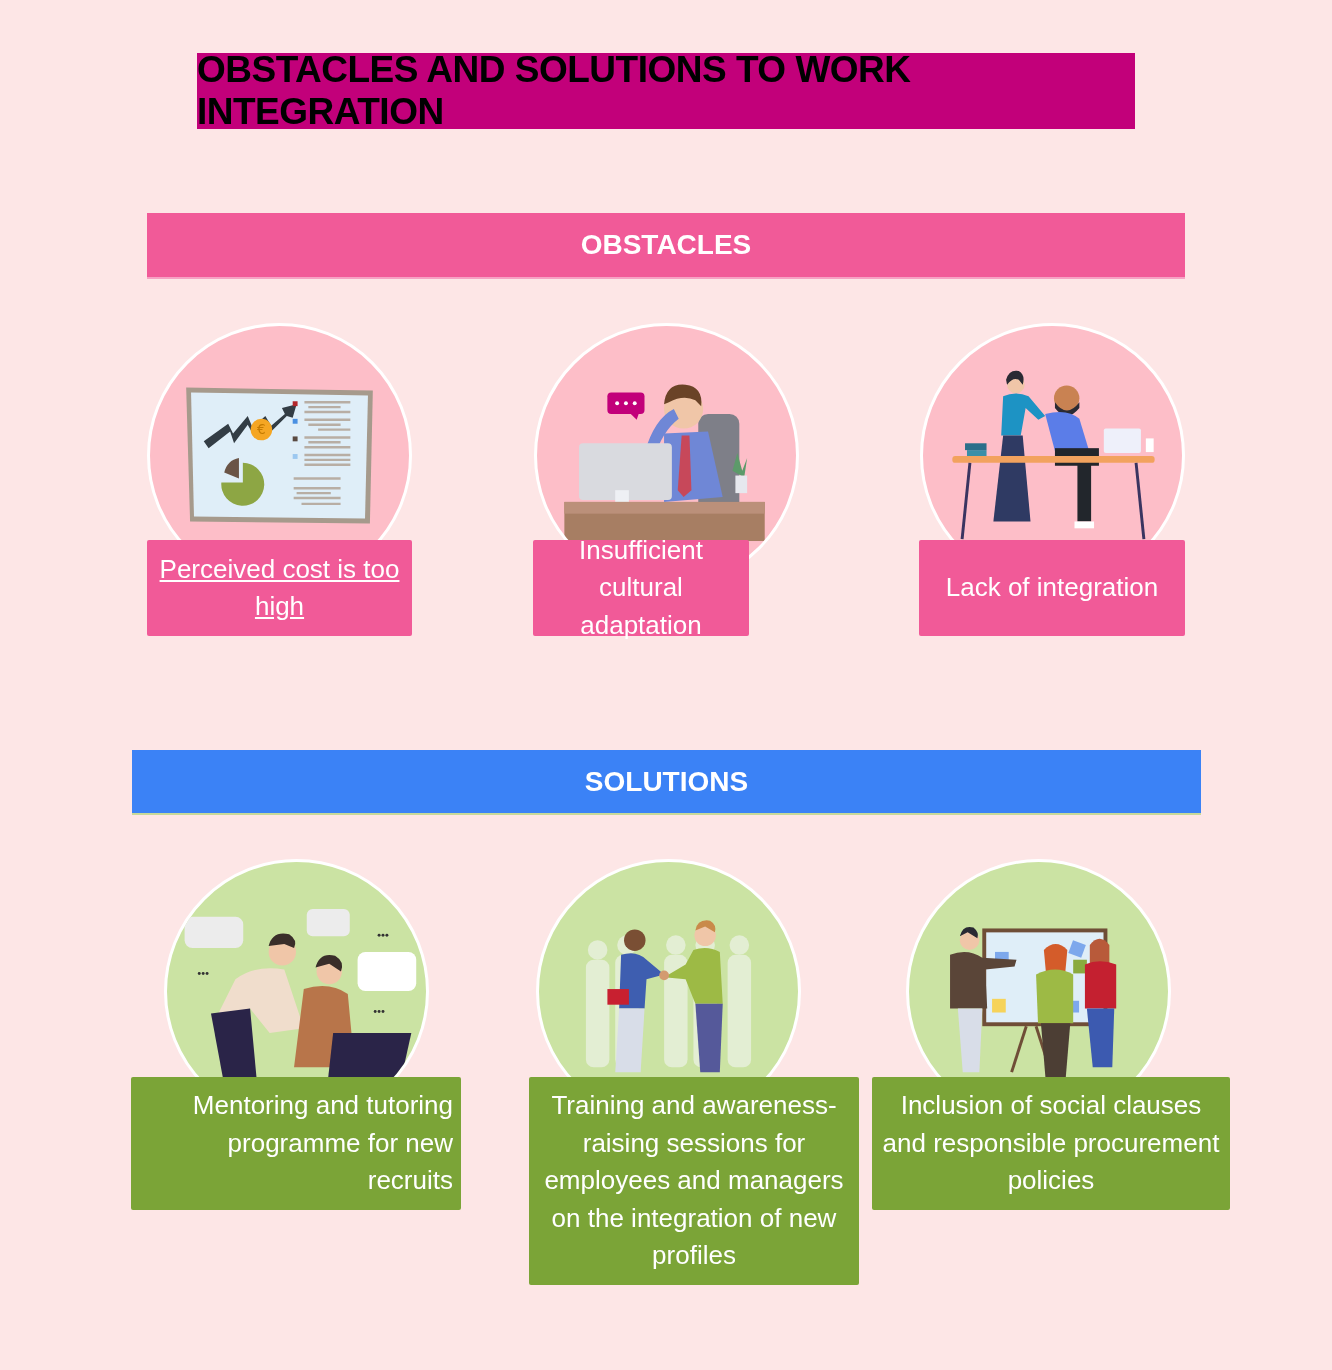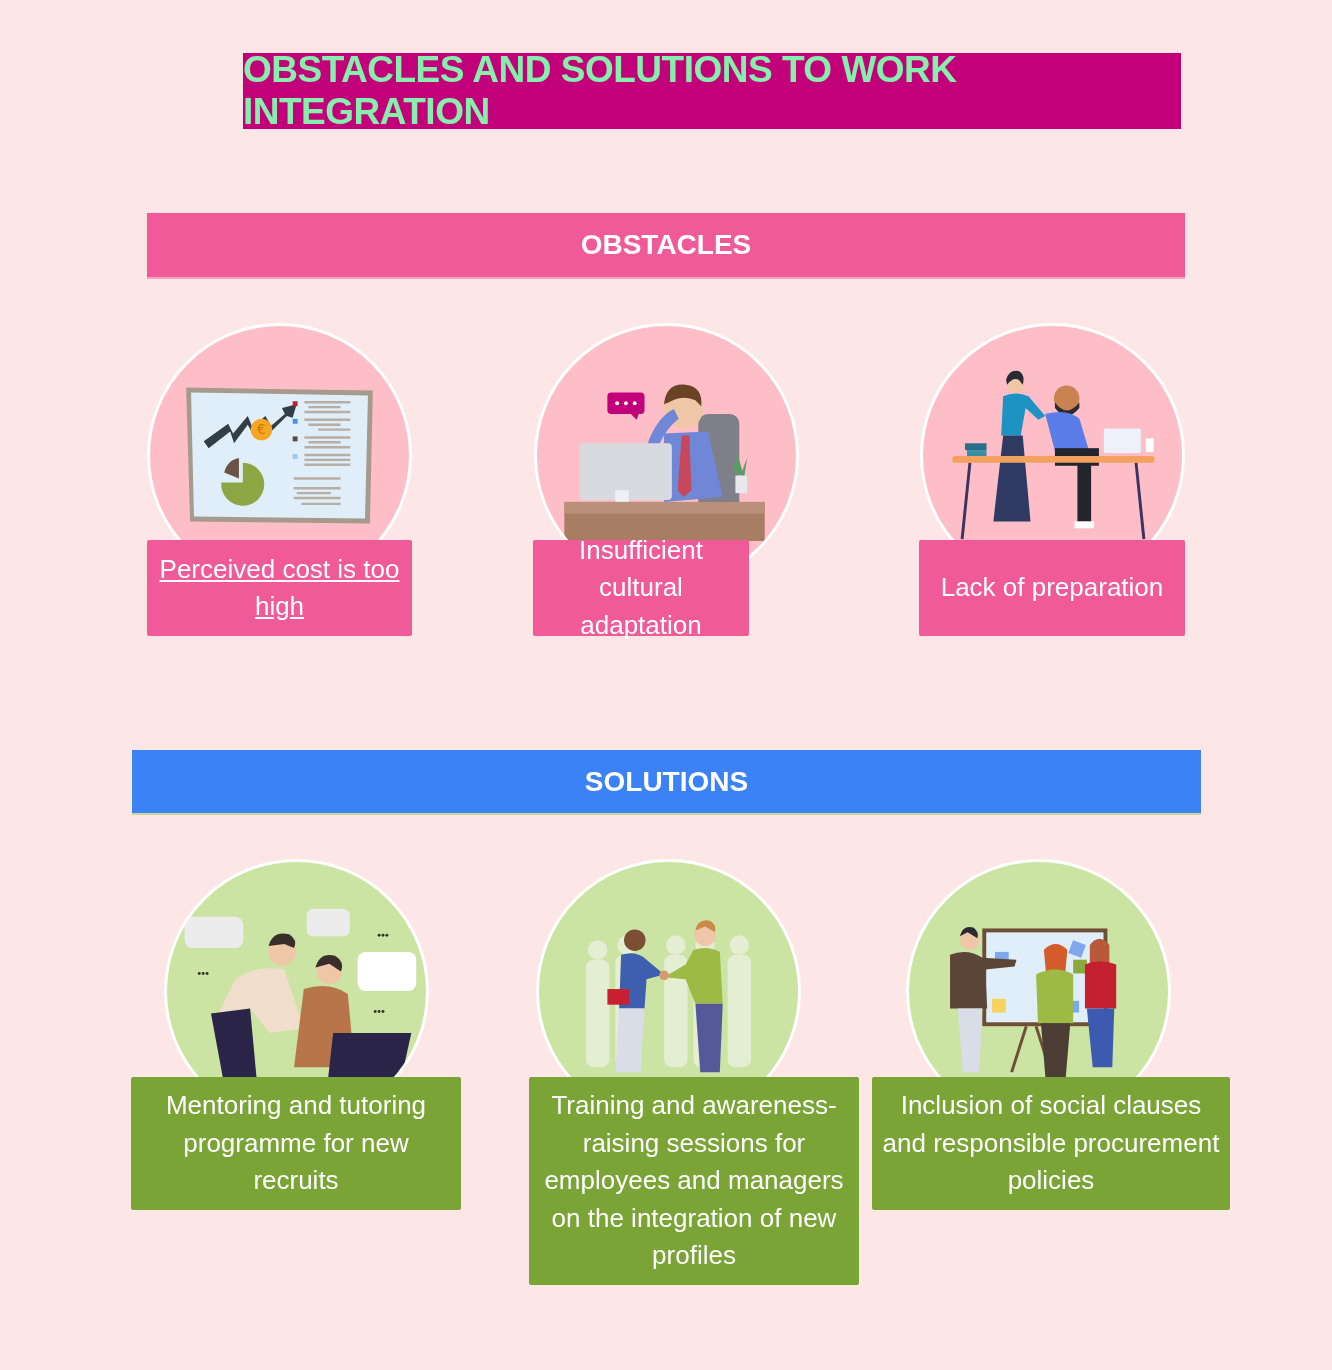--- a/index.html
+++ b/index.html
@@ -3,22 +3,22 @@
 <meta charset="utf-8">
 <style>
   html, body { margin:0; padding:0; }
   body {
     width:1332px; height:1370px; background:#fde6e6;
     font-family:"Liberation Sans", "DejaVu Sans", sans-serif;
     position:relative; overflow:hidden;
   }
   .title-bar {
     position:absolute; left:197px; top:53px; width:938px; height:76px;
-    background:#c2007a; color:#86efac; display:flex; align-items:center; justify-content:center;
-    font-weight:bold; font-size:37px; letter-spacing:-0.5px;margin-left:46px;
+    background:#c2007a; color:#000000; display:flex; align-items:center; justify-content:center;
+    font-weight:bold; font-size:37px; letter-spacing:-0.5px;
   }
   .section-bar {
     position:absolute; display:flex; align-items:center; justify-content:center;
     color:#fff; font-weight:bold; font-size:28px;
   }
   .obstacles-bar { left:147px; top:213px; width:1038px; height:64px; background:#f15a98; border-bottom:2px solid #f7a2c4; }
   .solutions-bar { left:132px; top:750px; width:1069px; height:63px; background:#3b82f6; border-bottom:2px solid #c7d99a; }
   .circle {
     position:absolute; border-radius:50%; border:3px solid #fff; box-sizing:border-box; overflow:hidden;
   }
@@ -112,21 +112,21 @@
     <rect x="135" y="125" width="45" height="18" fill="#22262c"></rect>
     <rect x="158" y="135" width="14" height="65" fill="#22262c"></rect>
     <rect x="185" y="105" width="38" height="25" rx="2" fill="#eef0fa"></rect>
     <rect x="228" y="115" width="8" height="14" fill="#fff"></rect>
     <rect x="30" y="133" width="207" height="7" rx="3" fill="#f2a25e"></rect>
     <line x1="48" y1="140" x2="40" y2="218" stroke="#3a3460" stroke-width="3"></line>
     <line x1="218" y1="140" x2="226" y2="218" stroke="#3a3460" stroke-width="3"></line>
     <rect x="155" y="200" width="20" height="7" fill="#fff"></rect>
   </svg>
 </div>
-<div class="label pink" style="left:919px;top:540px;width:266px;height:96px;">Lack of preparation</div>
+<div class="label pink" style="left:919px;top:540px;width:266px;height:96px;">Lack of integration</div>
 
 <div class="section-bar solutions-bar">SOLUTIONS</div>
 
 <div class="circle green" style="left:164px;top:859px;width:265px;height:265px;">
   <svg viewBox="0 0 265 265">
     <rect x="18" y="56" width="60" height="32" rx="8" fill="#ececec"></rect>
     <rect x="143" y="48" width="44" height="28" rx="6" fill="#ececec"></rect>
     <rect x="195" y="92" width="60" height="40" rx="8" fill="#fff"></rect>
     <g fill="#333">
         <circle cx="33" cy="114" r="1.5"></circle>
@@ -142,21 +142,21 @@
     <circle cx="118" cy="92" r="14" fill="#f0c6a8"></circle>
     <path d="M104,86 Q108,70 125,74 Q134,80 130,88 L120,84 Z" fill="#3a2e2a"></path>
     <path d="M70,120 Q90,105 120,110 L140,170 L105,175 L85,150 L50,160 Z" fill="#f0ddcc"></path>
     <path d="M45,155 L85,150 L92,225 L58,225 Z" fill="#2a2448"></path>
     <circle cx="166" cy="112" r="13" fill="#f0c6a8"></circle>
     <path d="M152,108 Q156,92 172,96 Q182,102 178,112 L166,104 Z" fill="#3a2e2a"></path>
     <path d="M140,130 Q166,122 185,135 L192,210 L130,210 Z" fill="#b8754a"></path>
     <polygon points="170,175 250,175 240,220 165,220" fill="#2a2448"></polygon>
   </svg>
 </div>
-<div class="label green" style="left:131px;top:1077px;width:330px;height:133px;">Mentoring and tutoring programme for new recruits</div>
+<div class="label green" style="left:131px;top:1077px;width:330px;height:133px;text-align:right;">Mentoring and tutoring programme for new recruits</div>
 
 <div class="circle green" style="left:536px;top:859px;width:265px;height:265px;">
   <svg viewBox="0 0 265 265">
     <g fill="#e3eed3">
       <circle cx="60" cy="90" r="10"></circle>
         <rect x="48" y="100" width="24" height="110" rx="8"></rect>
       <circle cx="90" cy="85" r="10"></circle>
         <rect x="78" y="95" width="24" height="115" rx="8"></rect>
       <circle cx="140" cy="85" r="10"></circle>
         <rect x="128" y="95" width="24" height="115" rx="8"></rect>

